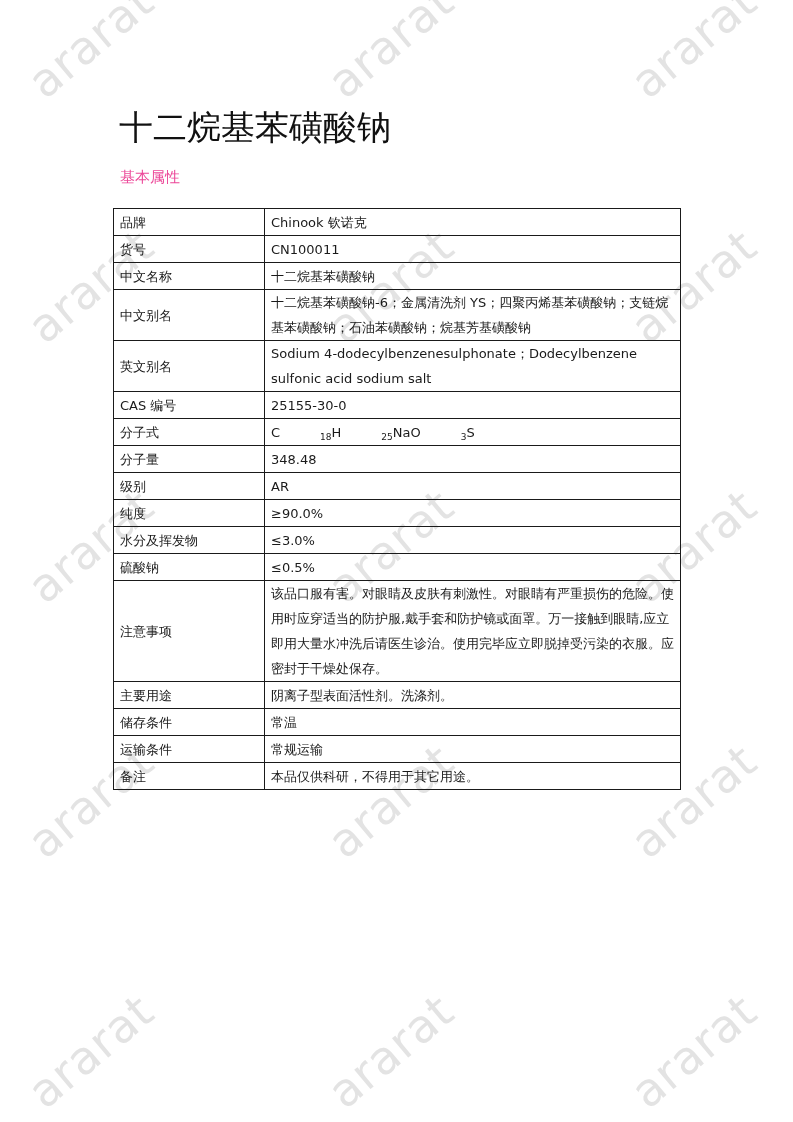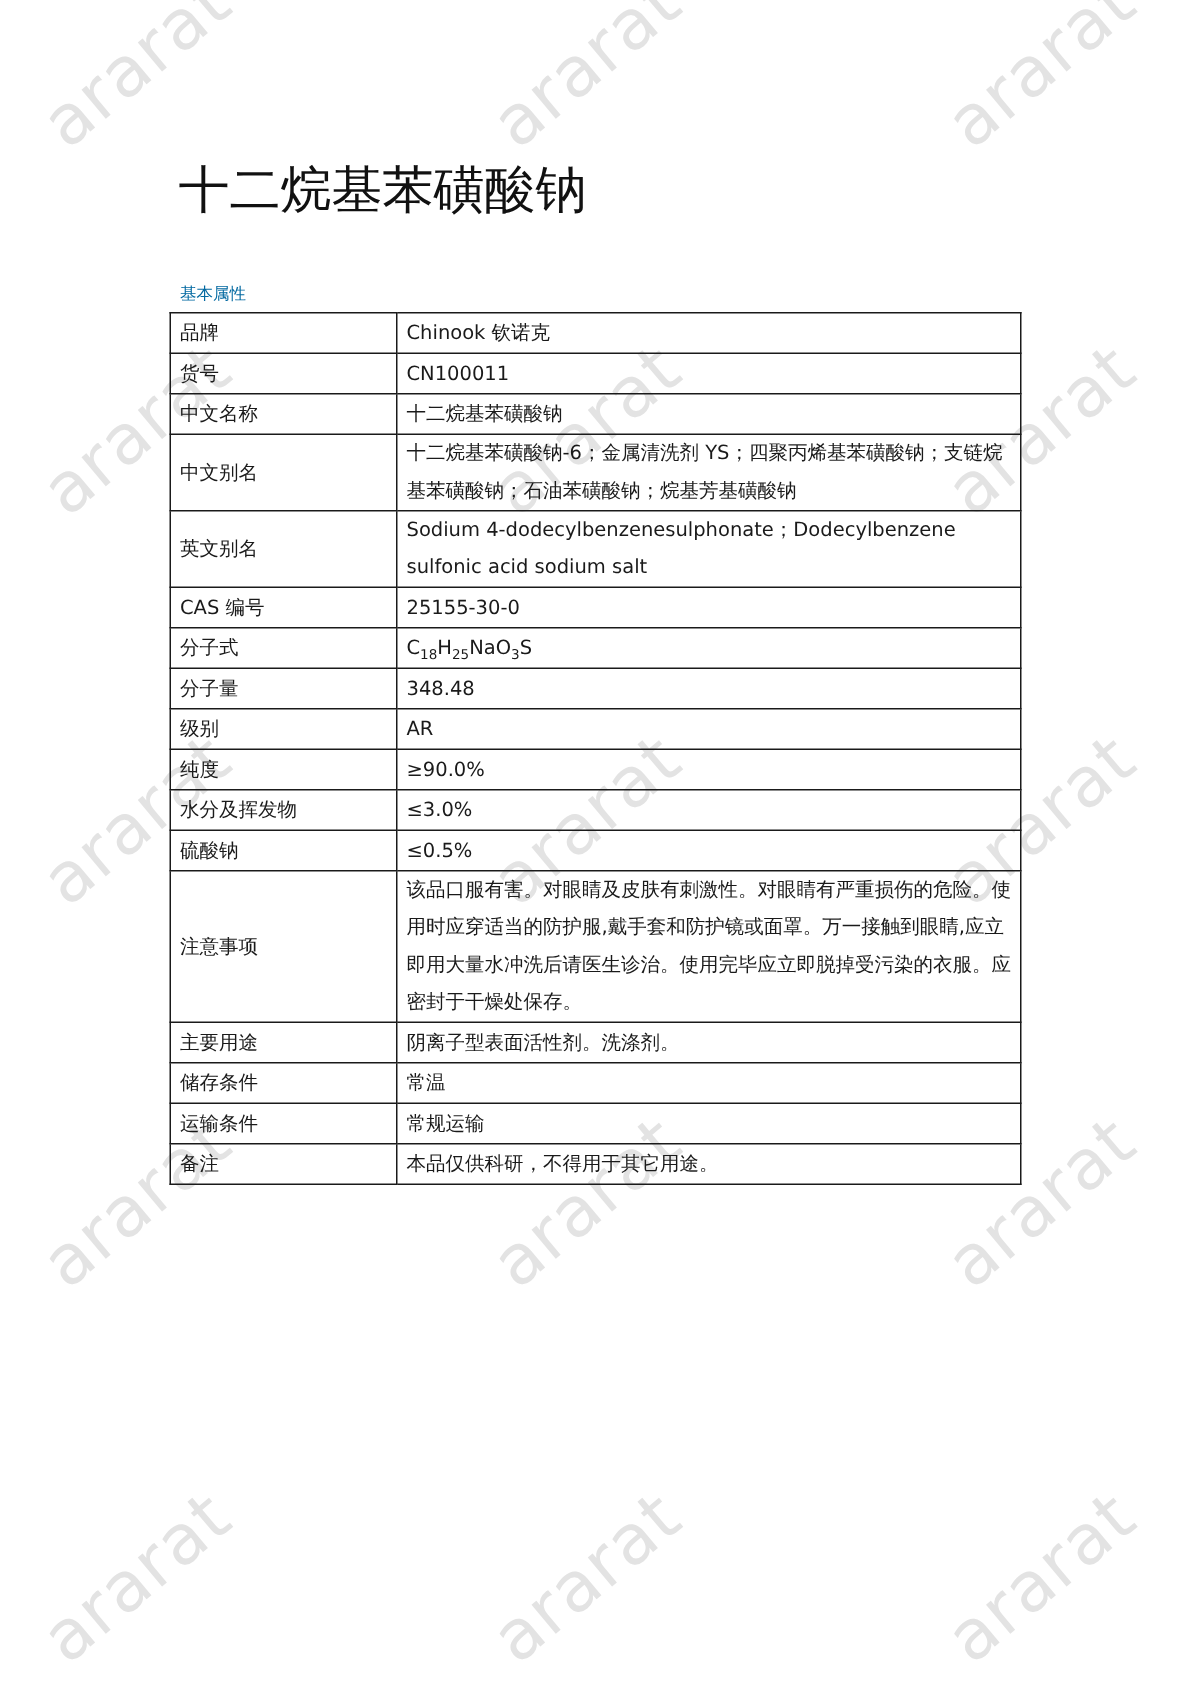--- a/index.html
+++ b/index.html
@@ -5,29 +5,29 @@
   html, body { margin:0; padding:0; background:#ffffff; }
   body { width:793px; height:1122px; position:relative; overflow:hidden;
          font-family:"DejaVu Sans","Liberation Sans",sans-serif; color:#1a1a1a; }
   .wm-layer { position:absolute; inset:0; pointer-events:none; z-index:0; }
   .wm { position:absolute; font-family:"DejaVu Sans",sans-serif; font-size:46px;
         color:#e3e3e3; transform:rotate(-40deg); transform-origin:left bottom;
         letter-spacing:1px; white-space:nowrap; }
   .content { position:absolute; left:0; top:0; width:793px; z-index:1; }
   .title { position:absolute; left:119px; top:104px; font-size:34px; font-weight:normal;
            letter-spacing:0px; color:#111; margin:0; line-height:46px; }
-  .subtitle { position:absolute; left:120px; top:188px; font-size:11px; color:#0369a1; margin:0; }
+  .subtitle { position:absolute; left:120px; top:168px; font-size:15px; color:#ec4899; margin:0; }
   table.props { position:absolute; left:113px; top:208px; width:568px;
                 border-collapse:collapse; font-size:13px;padding-left:32px; }
   table.props td { border:1px solid #1a1a1a; padding:0 6px; vertical-align:middle;
                    line-height:25px; }
   table.props td.k { width:138px; }
   table.props td.v { line-height:25px; }
   table.props tr.single td { height:26px; }
-  sub { font-size:9px; vertical-align:-3px; line-height:0; }
+  sub { font-size:9px; vertical-align:-3px; line-height:0;margin-left:40px; }
 </style>
 </head>
 <body>
 
 <div class="wm-layer">
   <span class="wm" style="left:52px; top:55px;">ararat</span>
   <span class="wm" style="left:352px; top:55px;">ararat</span>
   <span class="wm" style="left:655px; top:55px;">ararat</span>
   <span class="wm" style="left:52px; top:300px;">ararat</span>
   <span class="wm" style="left:352px; top:300px;">ararat</span>

